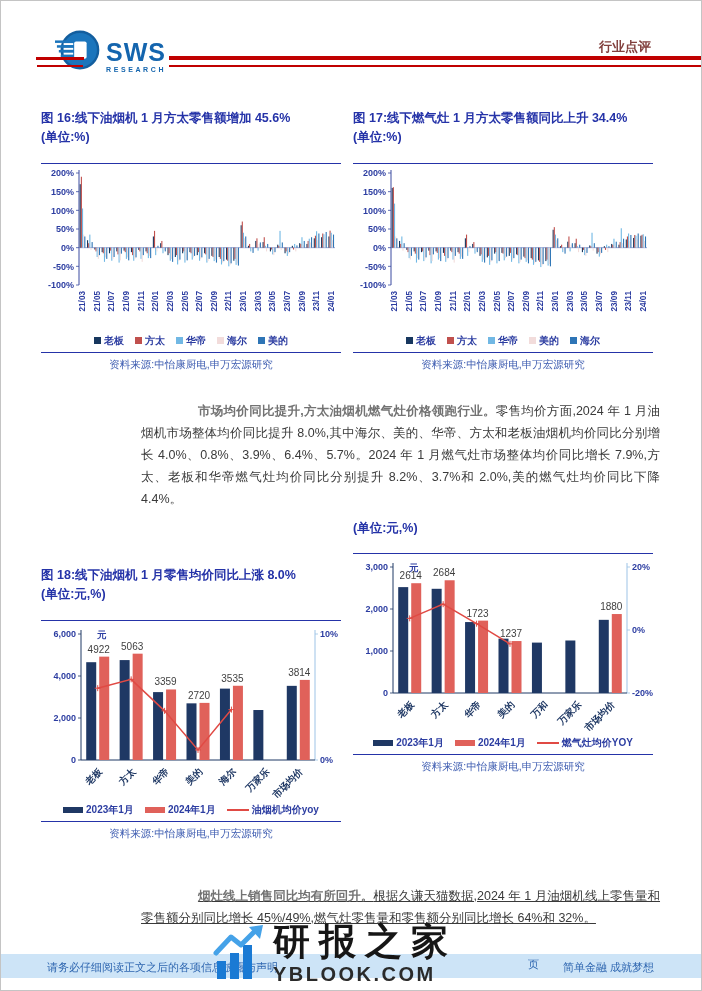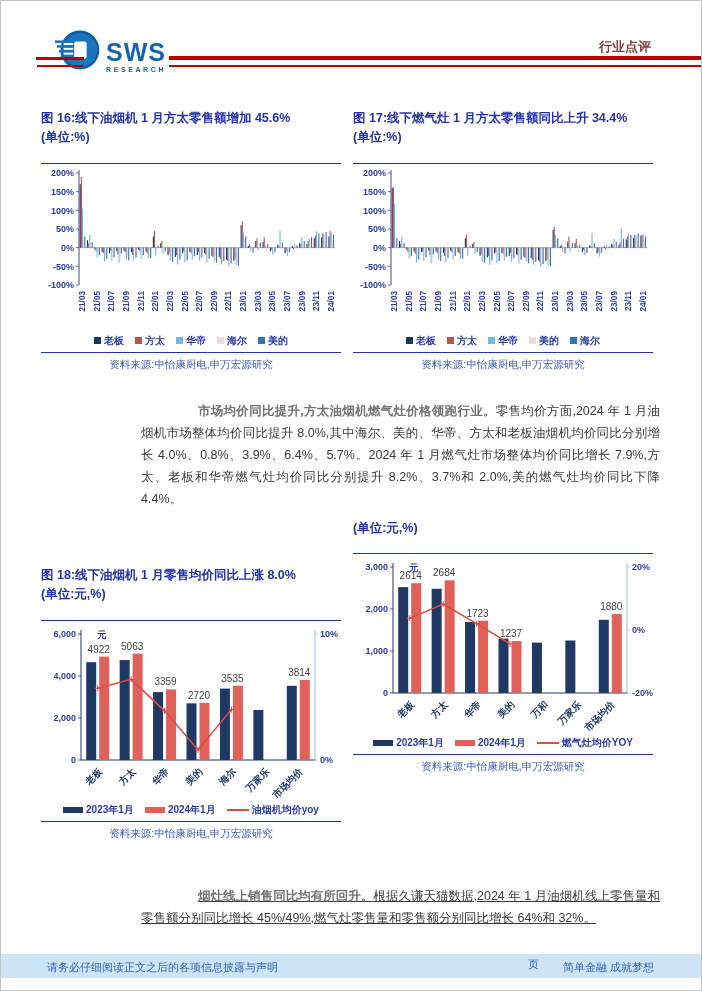--- a/index.html
+++ b/index.html
@@ -682,14 +682,27 @@
     <div class="fig-source">资料来源:中怡康厨电,申万宏源研究</div>
   </div>
 
   <p class="para" id="p2"><b>烟灶线上销售同比均有所回升。</b><span>根据久谦天猫数据,2024 年 1 月油烟机线上零售量和零售额分别同比增长 45%/49%,燃气灶零售量和零售额分别同比增长 64%和 32%。</span></p>
 
   <div class="footer-band"></div>
   <div class="footer-left">请务必仔细阅读正文之后的各项信息披露与声明</div>
   <div class="footer-right">简单金融 成就梦想</div>
   <div class="page-frag">页</div>
 
+  <div class="watermark">
+    <svg width="52" height="58" viewBox="0 0 52 58">
+      <rect x="4" y="38" width="9" height="18" fill="#1a7ad4"></rect>
+      <rect x="17" y="30" width="9" height="26" fill="#1a7ad4"></rect>
+      <rect x="30" y="22" width="9" height="34" fill="#1a7ad4"></rect>
+      <polyline points="3,30 18,14 28,22 44,6" fill="none" stroke="#45a2e8" stroke-width="5" stroke-linecap="round" stroke-linejoin="round"></polyline>
+      <polygon points="36,4 50,2 47,16" fill="#45a2e8"></polygon>
+    </svg>
+    <div class="wm-text">
+      <span class="wm-title">研报之家</span>
+      <span class="wm-site">YBLOOK.COM</span>
+    </div>
+  </div>
 
 </div>
 
 </body></html>

